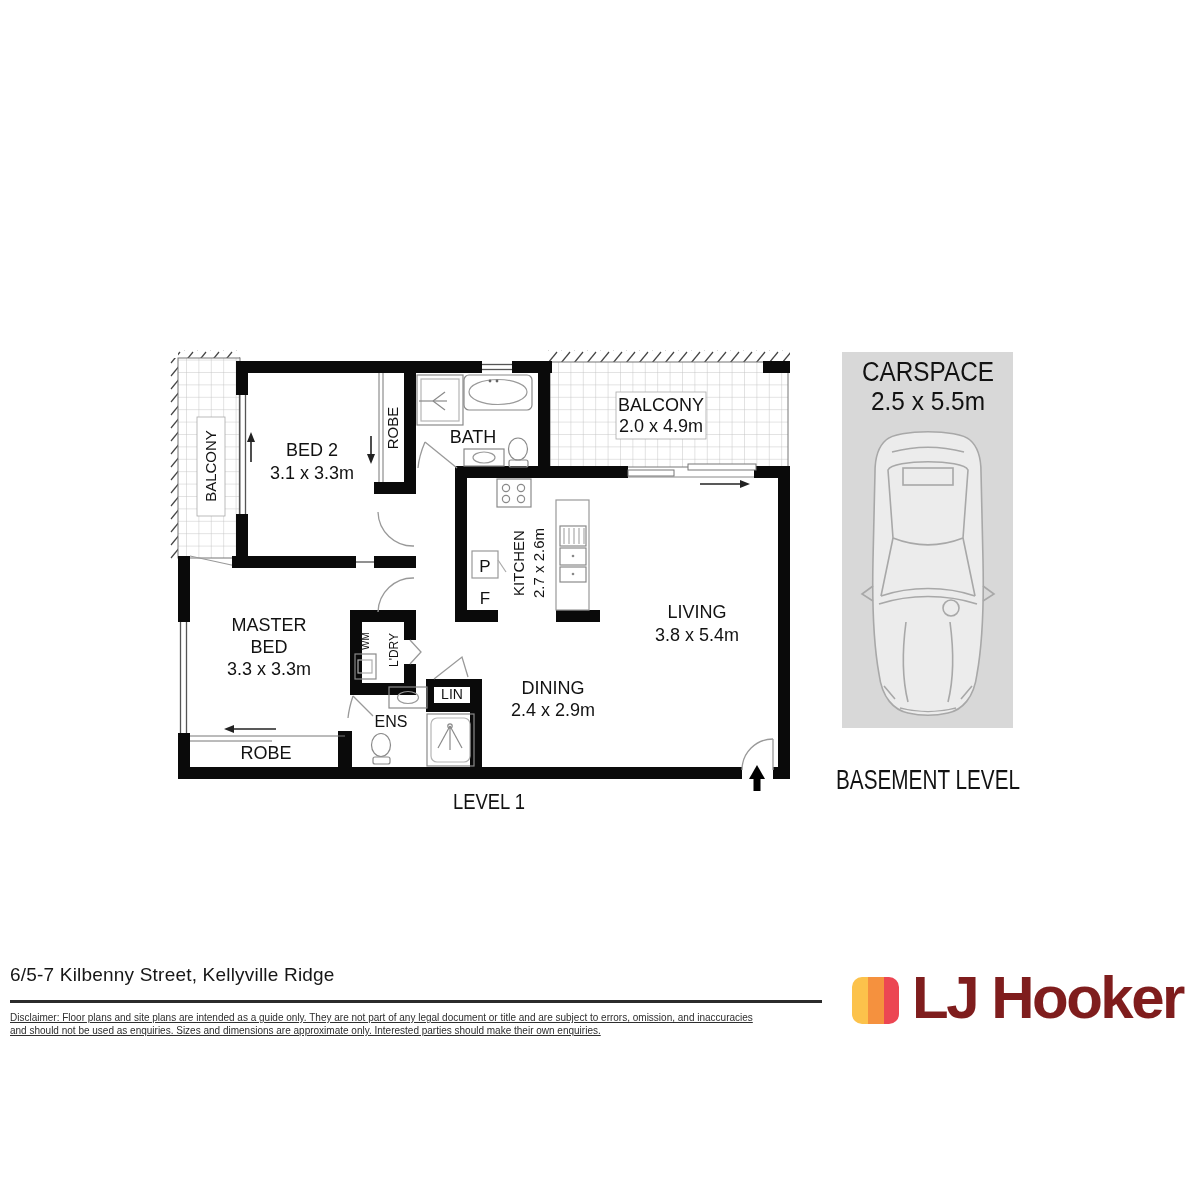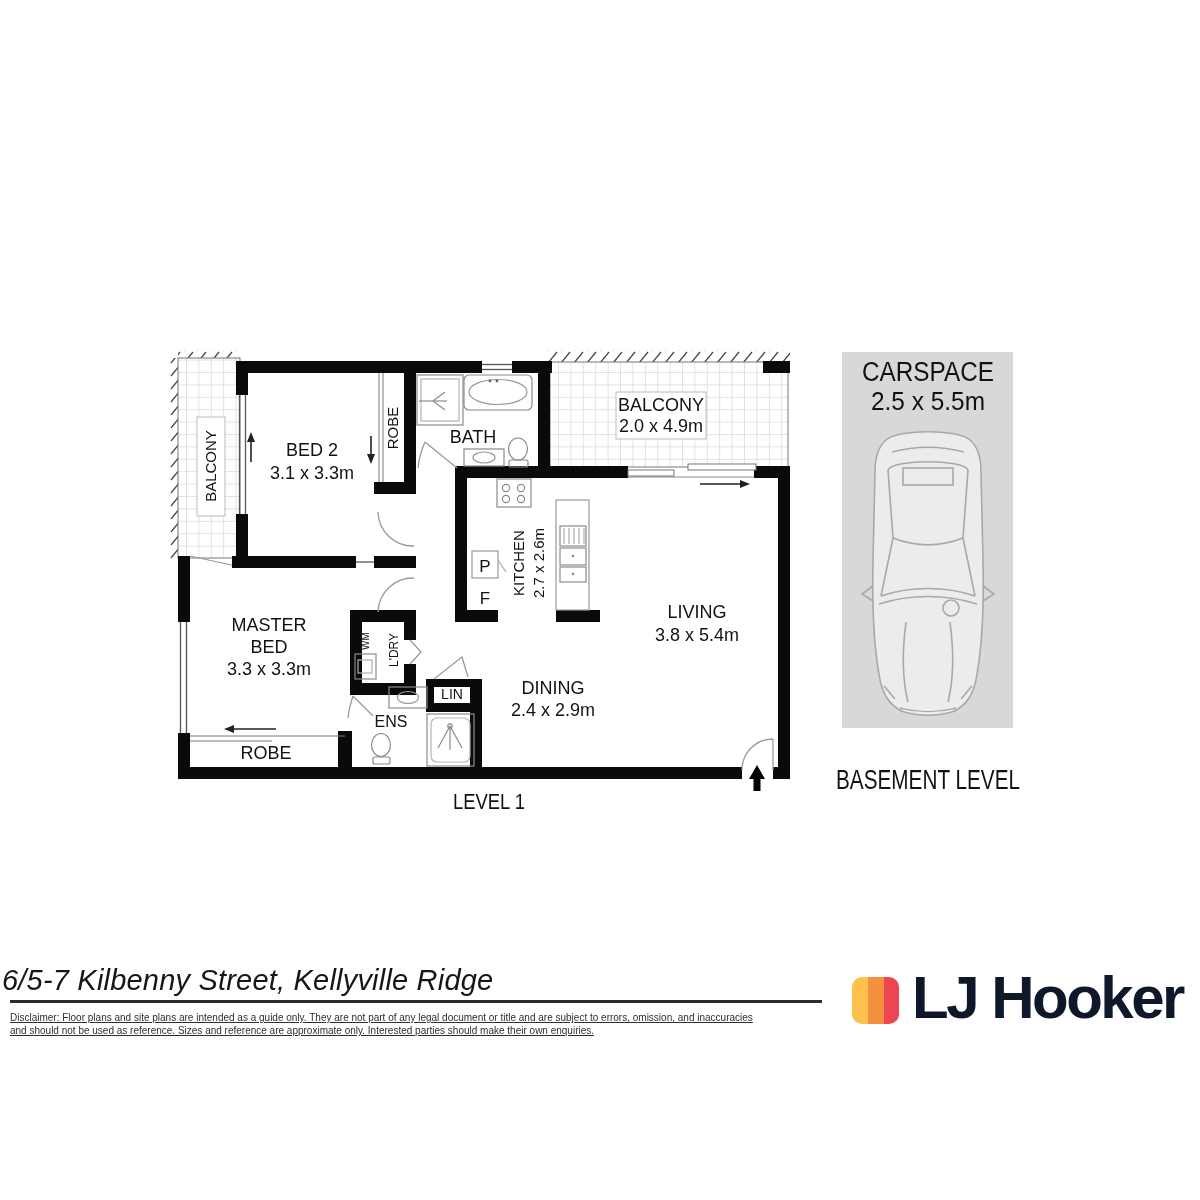--- a/index.html
+++ b/index.html
@@ -2,32 +2,32 @@
 <html><head>
 <meta charset="utf-8">
 <style>
   html,body{margin:0;padding:0;background:#fff;}
   .canvas{
     position:relative;width:1200px;height:1200px;background:#ffffff;overflow:hidden;
     font-family:"Liberation Sans","DejaVu Sans",sans-serif;
   }
   svg text{font-family:"Liberation Sans","DejaVu Sans",sans-serif;fill:#121212;}
   .address{
-    position:absolute;left:2px;top:964px;font-size:29px;color:#161616;
-    letter-spacing:.2px;white-space:nowrap;font-style:italic;
+    position:absolute;left:10px;top:964px;font-size:19px;color:#161616;
+    letter-spacing:.2px;white-space:nowrap;
   }
   .rule{position:absolute;left:10px;top:1000px;width:812px;height:3px;background:#2b2b2b;}
   .disclaimer{
     position:absolute;left:10px;top:1011px;width:830px;font-size:10px;
     line-height:13px;color:#2e2e2e;text-decoration:underline;
   }
   .logo{position:absolute;left:852px;top:977px;height:60px;}
   .logo-text{
     position:absolute;left:60px;top:-14px;font-size:60px;font-weight:bold;
-    letter-spacing:-2.5px;color:#0f172a;white-space:nowrap;
+    letter-spacing:-2.5px;color:#7f1d1d;white-space:nowrap;
   }
 </style>
 </head>
 <body>
 
 <div class="canvas">
 
   <svg width="1200" height="950" viewBox="0 0 1200 950" style="position:absolute;left:0;top:0;">
     <defs>
       <pattern id="grid" width="12.4" height="12.4" patternUnits="userSpaceOnUse">
@@ -242,21 +242,21 @@
       </g>
 
       <text x="928" y="789" text-anchor="middle" font-size="27" textLength="184" lengthAdjust="spacingAndGlyphs">BASEMENT LEVEL</text>
     </g>
   </svg>
 
   <div class="address">6/5-7 Kilbenny Street, Kellyville Ridge</div>
   <div class="rule"></div>
   <div class="disclaimer">
     <div>Disclaimer: Floor plans and site plans are intended as a guide only. They are not part of any legal document or title and are subject to errors, omission, and inaccuracies</div>
-    <div>and should not be used as reference. Sizes and reference are approximate only. Interested parties should make their own enquiries.</div>
+    <div>and should not be used as enquiries. Sizes and dimensions are approximate only. Interested parties should make their own enquiries.</div>
   </div>
 
   <div class="logo">
     <svg width="47" height="47">
       <g clip-path="url(#logoclip)">
         <rect x="0" y="0" width="16" height="47" fill="#FCC24B"></rect>
         <rect x="16" y="0" width="16" height="47" fill="#F5913E"></rect>
         <rect x="32" y="0" width="15" height="47" fill="#EC4653"></rect>
       </g>
     </svg>

